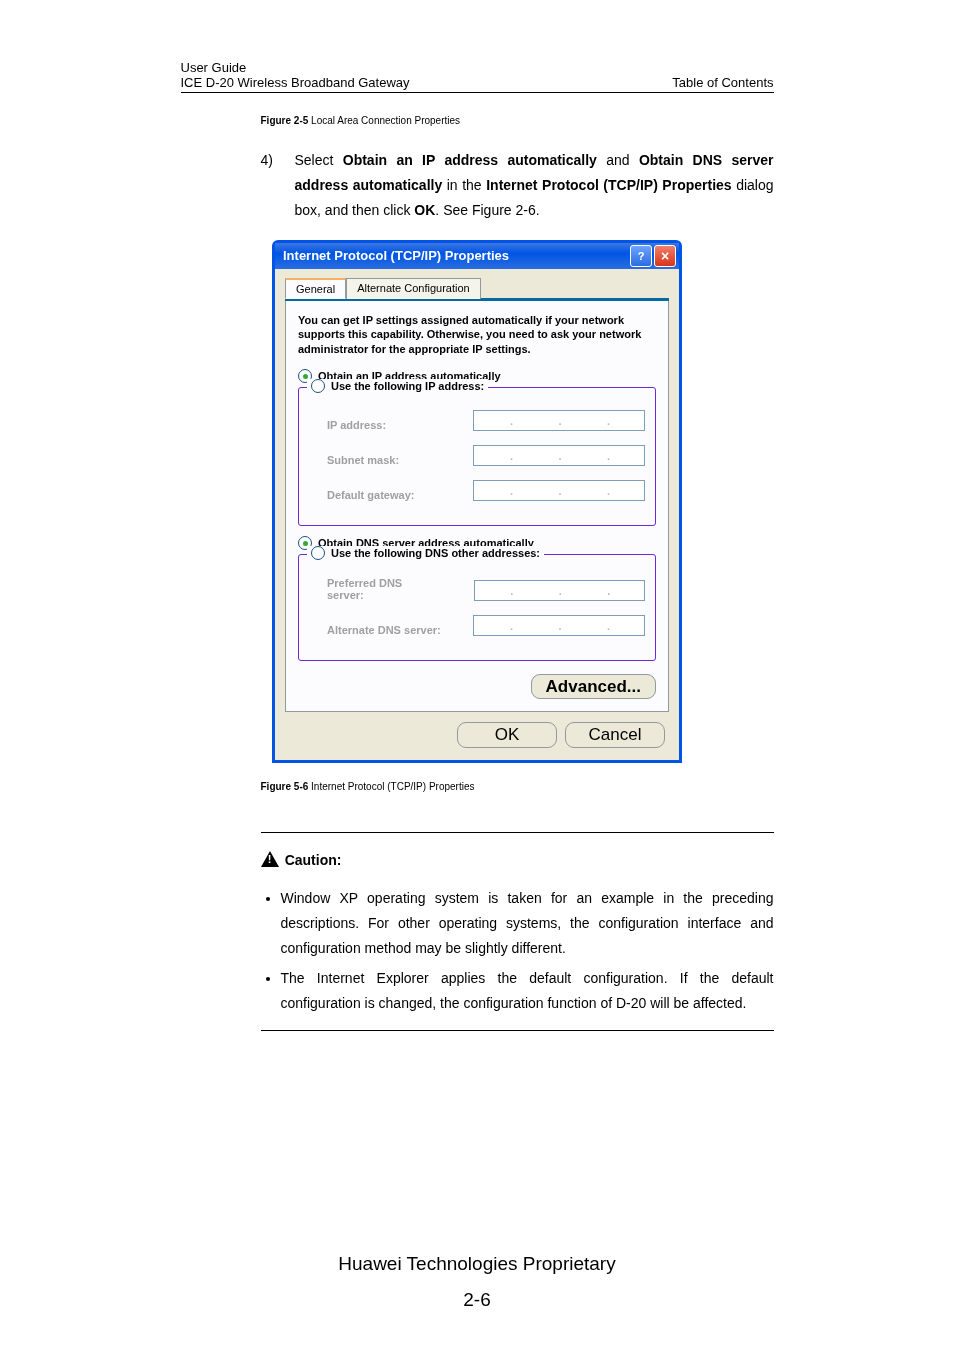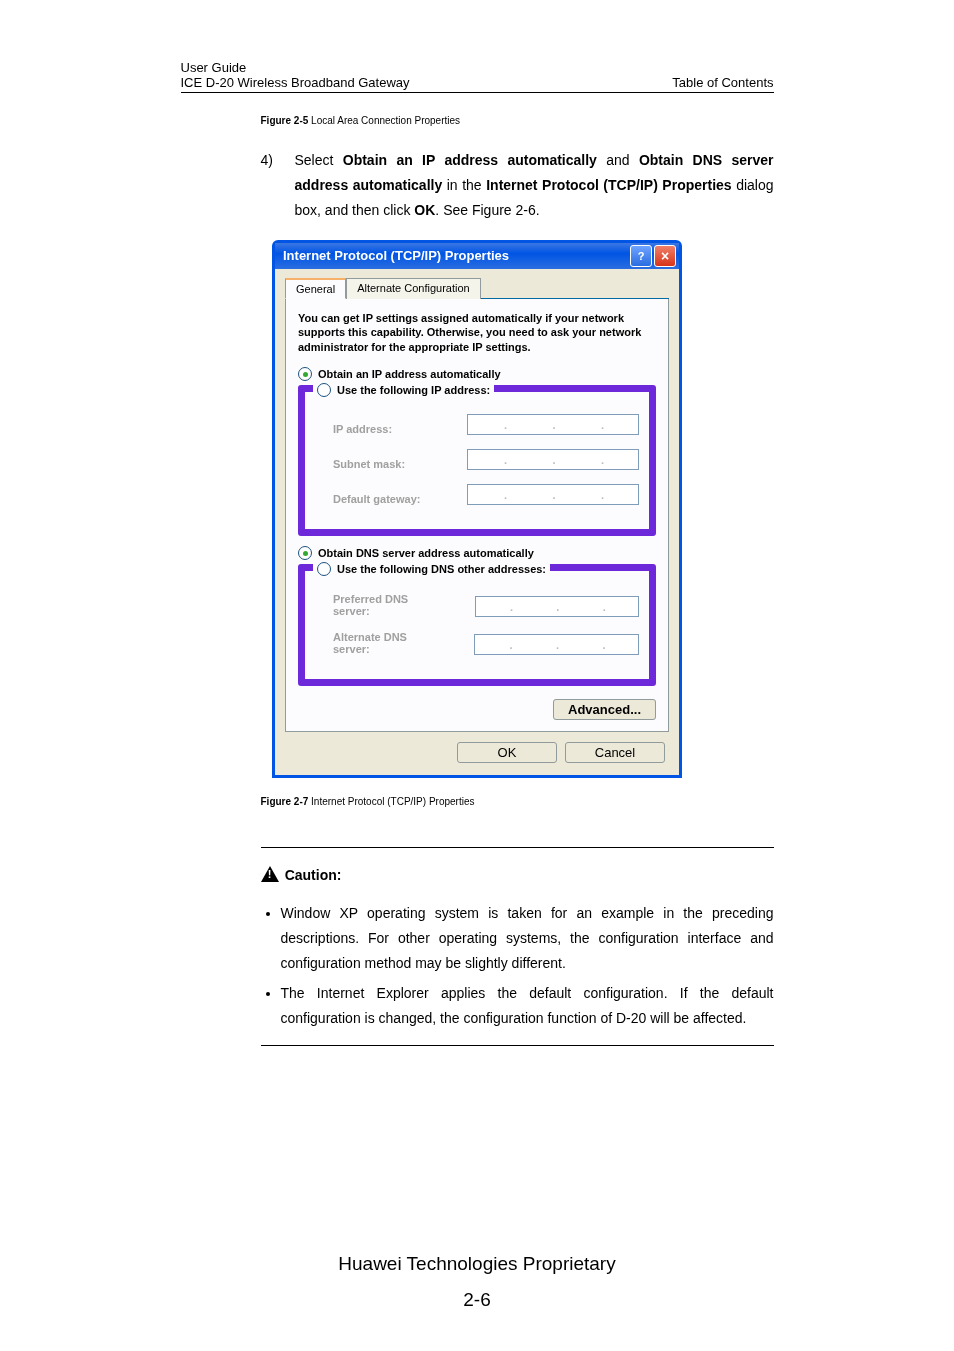--- a/index.html
+++ b/index.html
@@ -71,21 +71,21 @@
   .tbtn {
     width: 20px; height: 20px;
     border: 1px solid #fff;
     border-radius: 3px;
     display: flex; align-items: center; justify-content: center;
     font-weight: bold; color: #fff;
   }
   .tbtn-help { background: linear-gradient(#6fa4ff,#2a6de0); }
   .tbtn-close { background: linear-gradient(#f08068,#d7341a); font-size: 14px; }
   .dlg-body { padding: 8px 10px 10px 10px; }
-  .tabs { display: flex; border-bottom: 1px solid #0369a1; text-align: center; }
+  .tabs { display: flex; border-bottom: 3px solid #0369a1; text-align: center; }
   .tab {
     padding: 3px 10px;
     border: 1px solid #919b9c;
     border-bottom: none;
     background: #f5f4ea;
     margin-right: 0;
     position: relative;
     top: 1px;
   }
   .tab.active {
@@ -109,21 +109,21 @@
     width: 12px; height: 12px; border-radius: 50%;
     border: 1px solid #1c5180; background: #fff;
     display: flex; align-items: center; justify-content: center;
   }
   .radio-inner {
     width: 5px; height: 5px; border-radius: 50%;
     background: #33a933;
   }
   .radio-inner.off { background: transparent; }
   .group {
-    border: 7px solid #6d28d9;
+    border: 1px solid #6d28d9;
     border-radius: 3px;
     padding: 8px 10px 10px 10px;
     margin: 0 0 10px 0;
     position: relative;
   }
   .group-legend {
     position: absolute;
     top: -9px; left: 8px;
     background: #fcfcfe;
     padding: 0 4px;
@@ -139,24 +139,24 @@
     width: 170px; height: 19px;
     background: #fff; border: 1px solid #7f9db9;
     display: flex; align-items: center; justify-content: space-around;
     color: #bbb;
   }
   .ipbox span { width: 1px; }
   .dot { color: #bcbcbc; }
   .btn {
     background: #ece9d8;
     border: 1px solid #919b9c;
-    border-radius: 3px;
+    border-radius: 9px;
     padding: 2px 14px;
     font-family: Tahoma, sans-serif;
-    font-size: 13px;
+    font-size: 17px;
     min-width: 70px;
     text-align: center;
   }
   .adv-row { text-align: right; padding: 6px 0 2px 0; }
   .footer-row {
     display: flex; justify-content: flex-end; gap: 8px;
     padding: 10px 4px 2px 4px;
   }
 
   .caution-icon {
@@ -338,21 +338,21 @@
         </div>
       </div>
       <div class="footer-row">
         <span class="btn">OK</span>
         <span class="btn">Cancel</span>
       </div>
     </div>
   </div>
 
   <div class="figcap">
-    <span class="bold">Figure 2-7</span><span> Internet Protocol (TCP/IP) Properties</span>
+    <span class="bold">Figure 5-6</span><span> Internet Protocol (TCP/IP) Properties</span>
   </div>
 
   <hr class="hr">
 
   <div class="caution-row">
     <span class="caution-icon"></span>
     <span style="font-weight:bold;font-size:14px;">Caution:</span>
   </div>
 
   <ul class="bullets">

